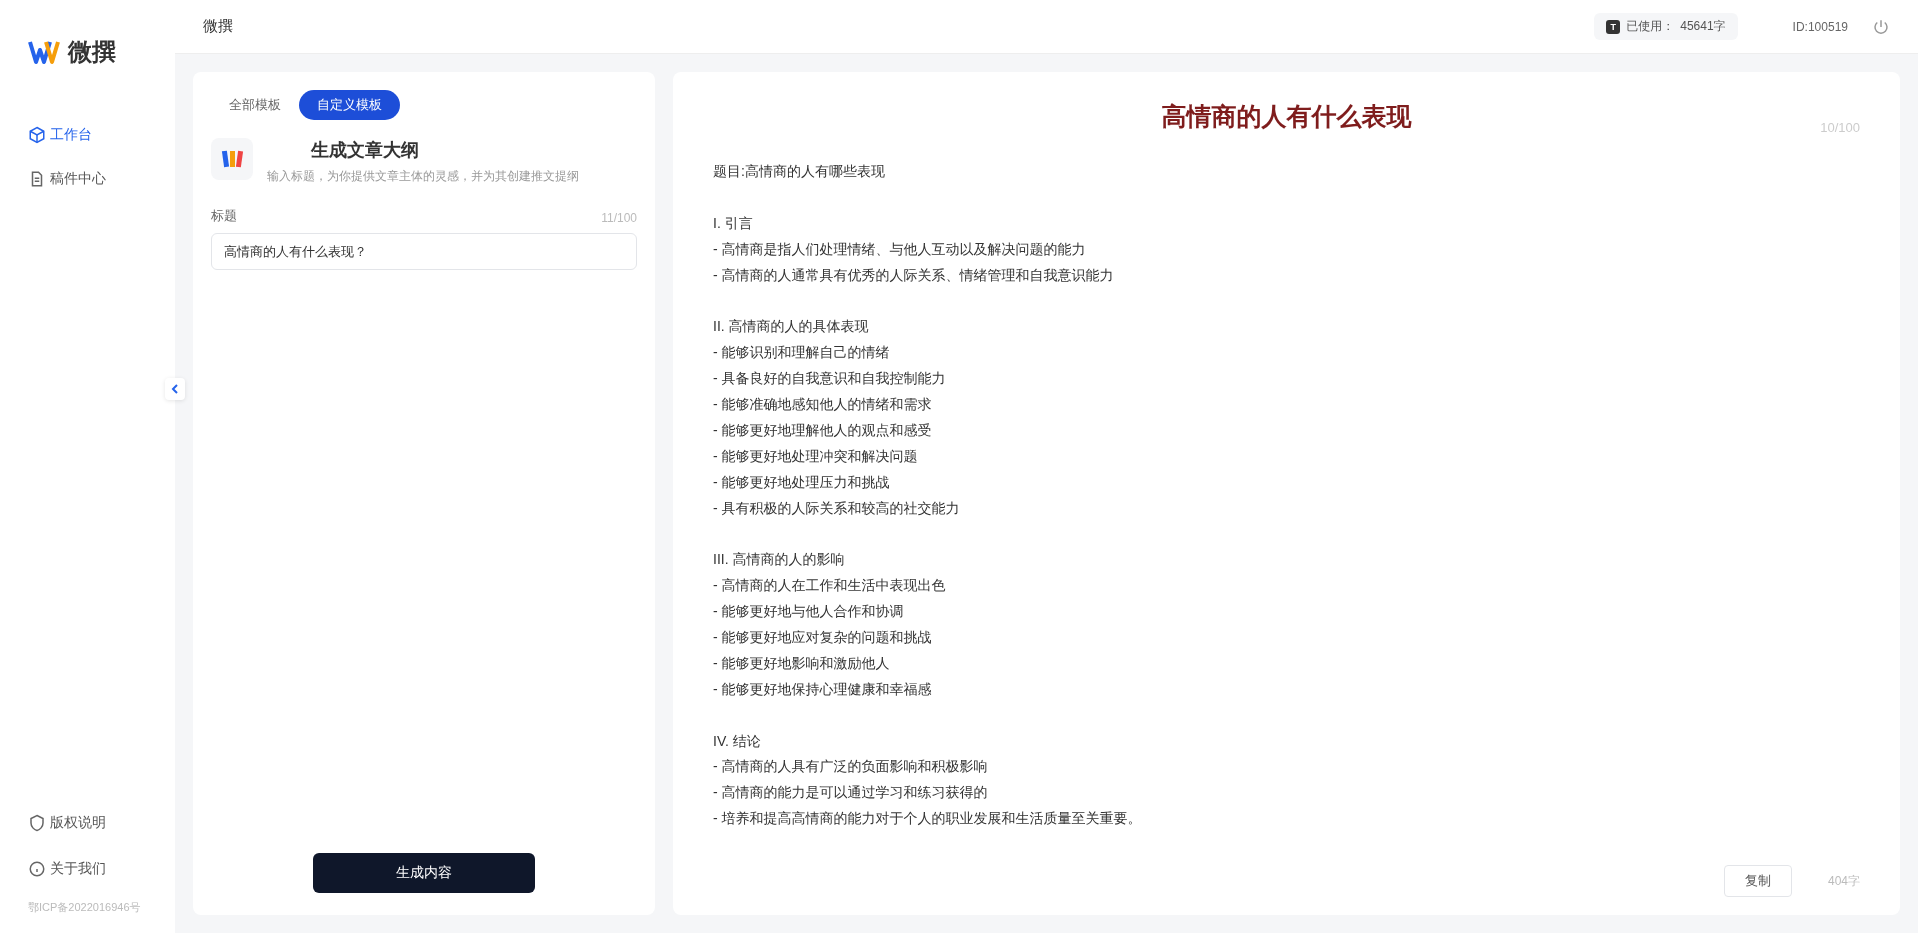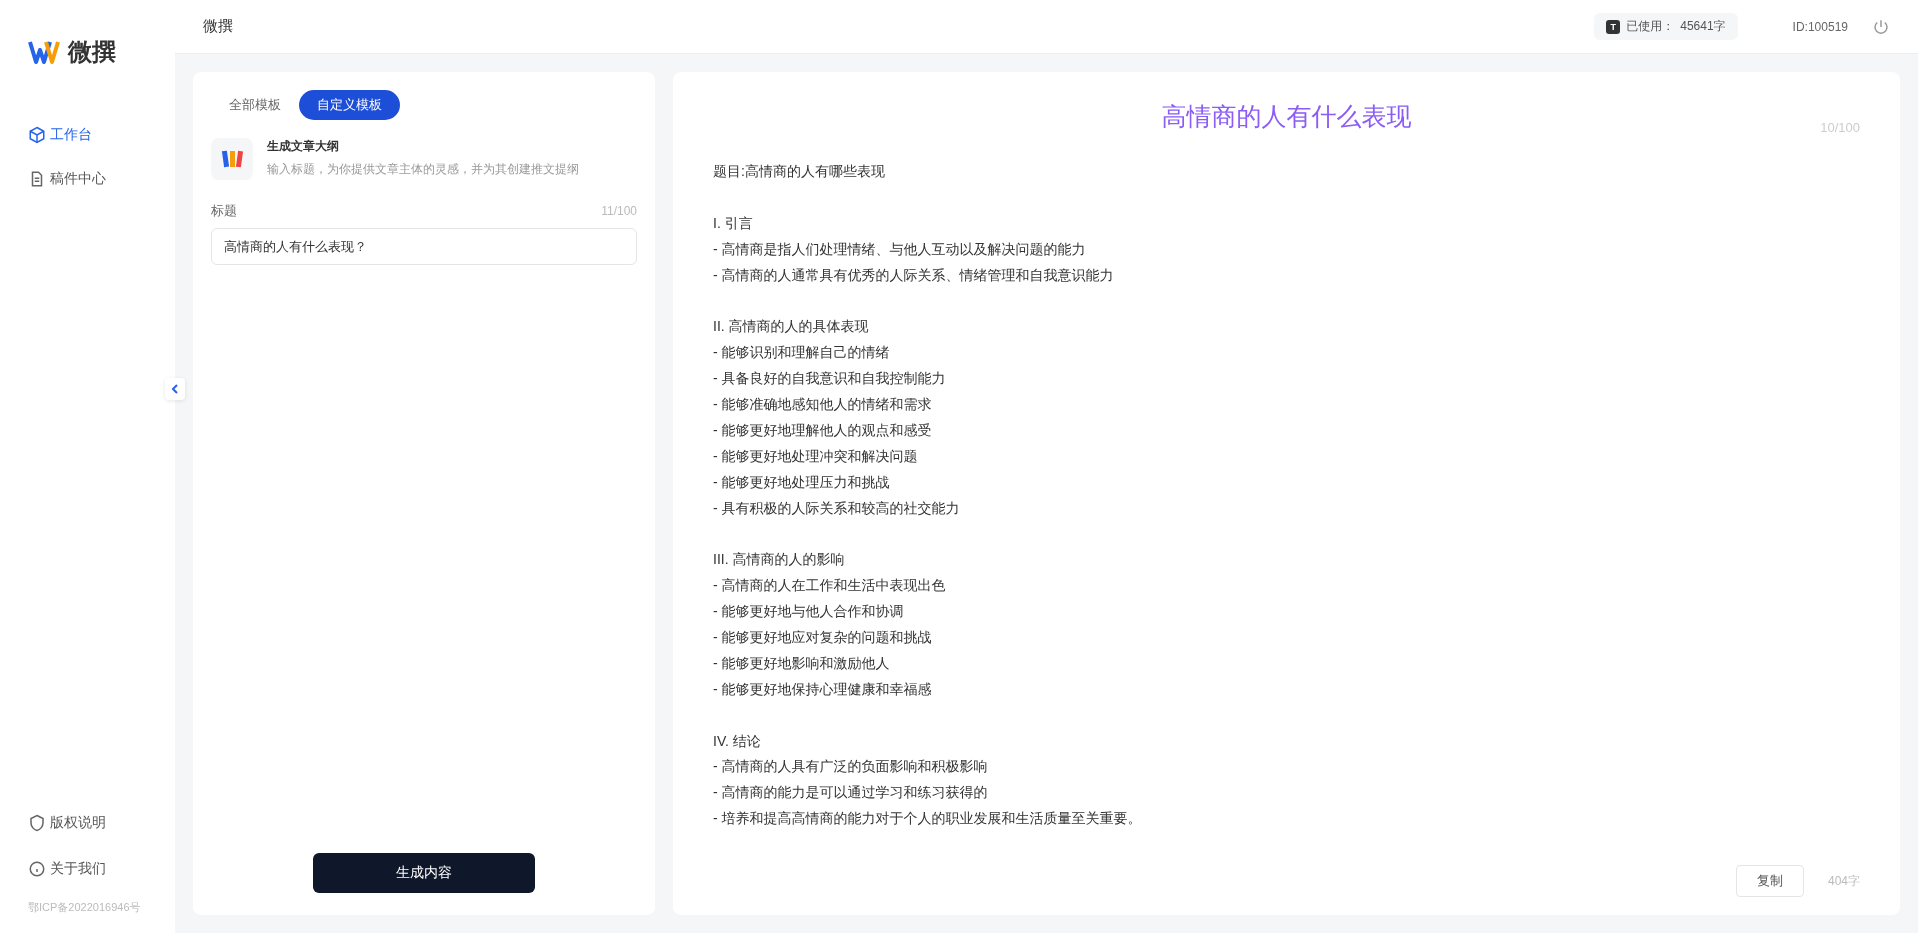--- a/index.html
+++ b/index.html
@@ -31,39 +31,39 @@
 
 .content { flex: 1; display: flex; gap: 18px; padding: 18px 18px 18px 18px; overflow: hidden; }
 
 .left-panel { width: 462px; background: #fff; border-radius: 8px; display: flex; flex-direction: column; padding: 18px 0; }
 .tab-row { display: flex; gap: 0; padding: 0 18px 18px 18px; }
 .tab { padding: 6px 18px; border-radius: 16px; font-size: 13px; cursor: pointer; color: #666; }
 .tab.active { background: #1d4ed8; color: #fff; }
 .template-card { display: flex; gap: 14px; padding: 0 18px 22px 18px; }
 .template-icon { width: 42px; height: 42px; border-radius: 8px; background: #f5f6f8; display: flex; align-items: center; justify-content: center; font-size: 20px; }
 .template-info { flex: 1; }
-.template-title { font-size: 12px; font-weight: 600; color: #333; margin-bottom: 6px; }
+.template-title { font-size: 18px; font-weight: 600; color: #333; margin-bottom: 6px; margin-left: 44px; }
 .template-desc { font-size: 12px; color: #999; }
 .field-section { padding: 0 18px; }
-.field-label-row { display: flex; justify-content: space-between; align-items: center; margin-bottom: 8px; }
+.field-label-row { display: flex; justify-content: space-between; align-items: flex-end; margin-bottom: 8px; }
 .field-label { font-size: 13px; color: #666; }
 .field-count { font-size: 12px; color: #bbb; }
 .title-input { width: 100%; border: 1px solid #e3e5e9; border-radius: 6px; padding: 10px 12px; font-size: 13px; color: #333; outline: none; font-family: inherit; }
 .clear-row { display: flex; justify-content: center; padding: 16px 0; }
 .clear-btn { font-size: 12px; color: #aaa; cursor: pointer; display: flex; align-items: center; gap: 4px; }
 .left-spacer { flex: 1; }
 .generate-btn-wrap { padding: 0 120px 4px 120px; }
 .generate-btn { width: 100%; background: #0f172a; color: #fff; border: none; border-radius: 6px; padding: 11px 0; font-size: 14px; cursor: pointer; font-family: inherit; }
 
 .right-panel { flex: 1; background: #fff; border-radius: 8px; display: flex; flex-direction: column; padding: 28px 0 18px 0; overflow: hidden; }
 .output-title-row { text-align: center; position: relative; padding: 0 40px 8px 40px; }
-.output-title { font-size: 25px; font-family: "Songti SC", "SimSun", serif; font-weight: 400; color: #8b5cf6; }
+.output-title { font-size: 25px; font-family: "Songti SC", "SimSun", serif; font-weight: 700; color: #7f1d1d; }
 .output-count { position: absolute; right: 40px; bottom: 6px; font-size: 13px; color: #ccc; text-align: center; }
 .output-body { flex: 1; padding: 18px 40px; font-size: 14px; line-height: 1.85; color: #333; overflow-y: auto; white-space: pre-wrap; font-family: -apple-system, "PingFang SC", "Microsoft YaHei", sans-serif; }
-.output-footer { display: flex; justify-content: flex-end; align-items: center; gap: 24px; padding: 10px 40px 0 40px; }
+.output-footer { display: flex; justify-content: flex-end; align-items: center; gap: 36px; padding: 10px 40px 0 40px; }
 .copy-btn { border: 1px solid #e3e5e9; background: #fff; border-radius: 4px; padding: 6px 20px; font-size: 13px; color: #555; cursor: pointer; font-family: inherit; }
 .word-count { font-size: 12px; color: #bbb; }
 </style>
 </head>
 <body>
 
 <div class="app">
   <div class="sidebar">
     <div class="logo">
       <svg class="logo-icon" viewBox="0 0 32 32">

